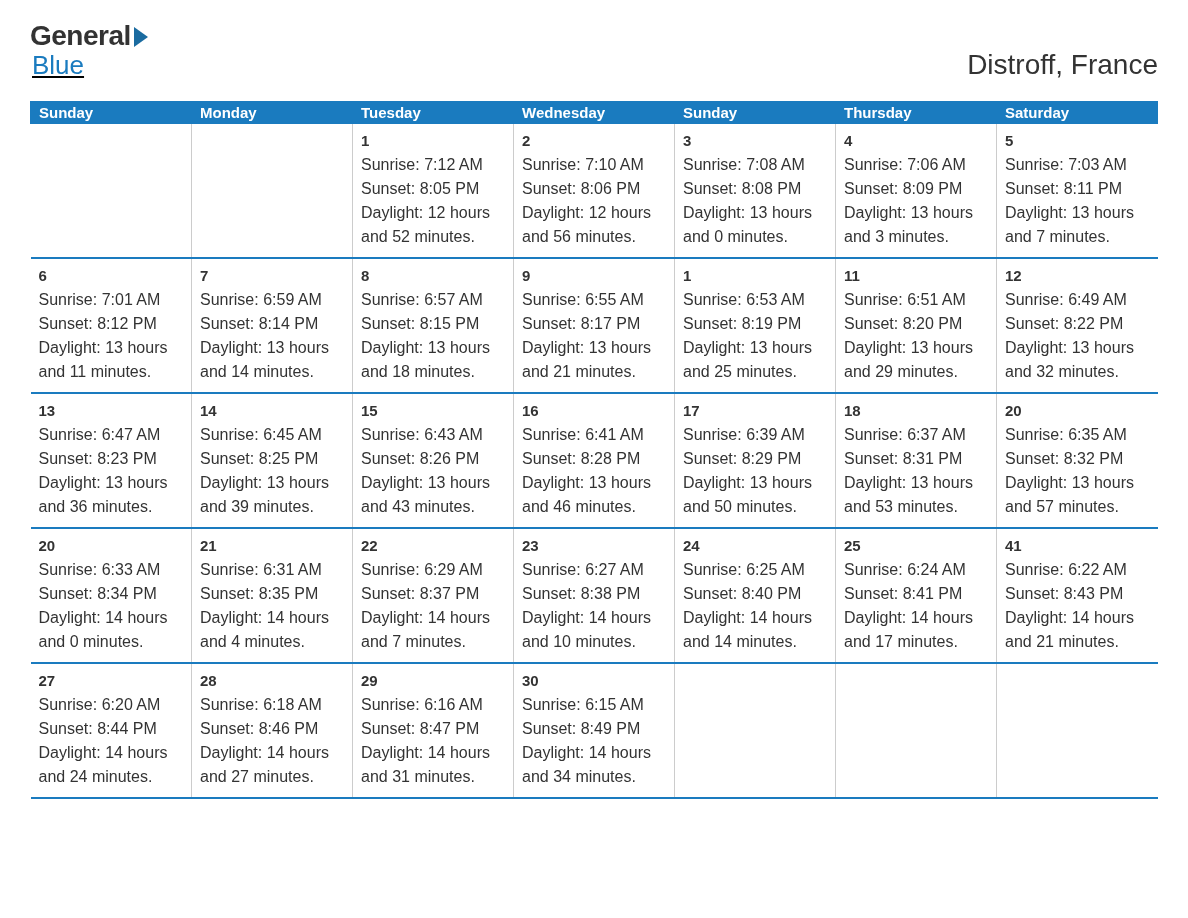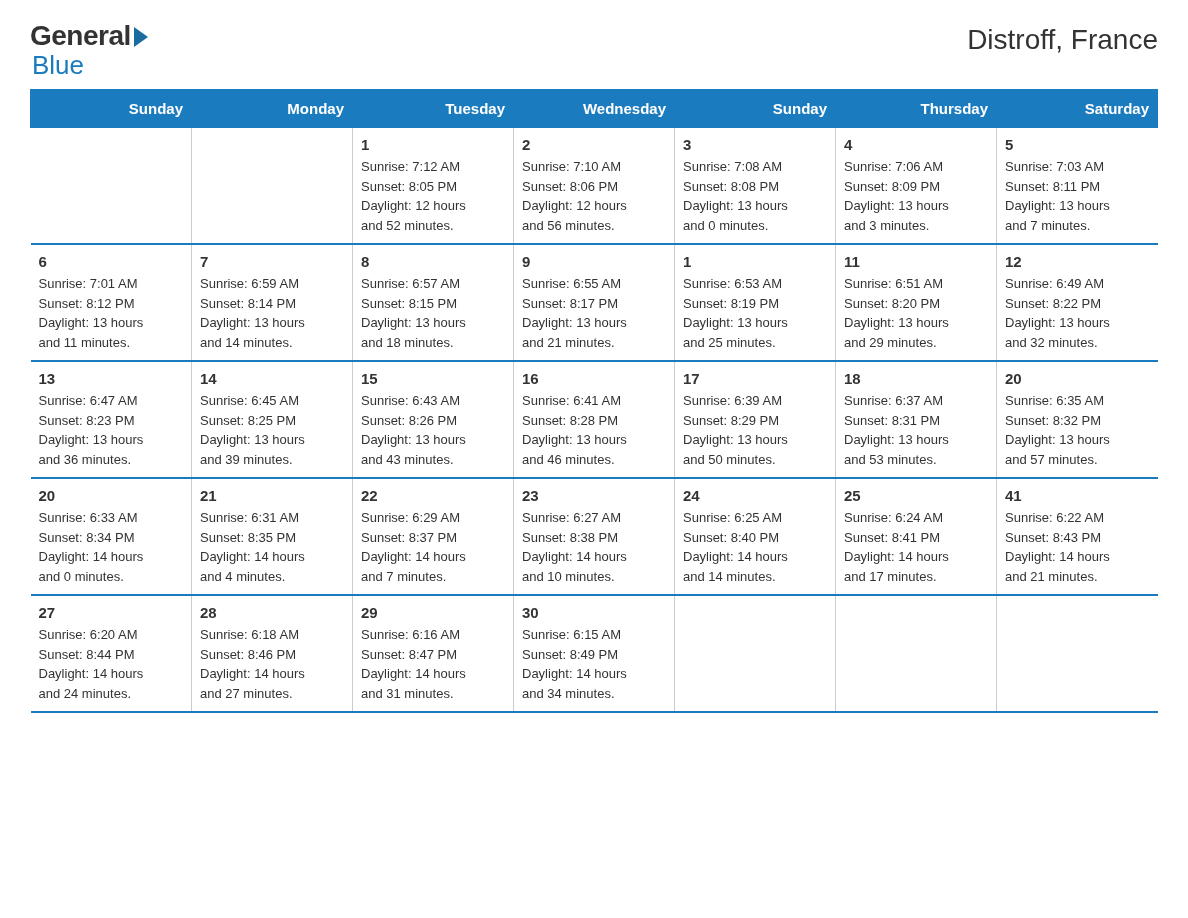--- a/index.html
+++ b/index.html
@@ -6,22 +6,22 @@
     body {
       font-family: Arial, sans-serif;
       background: #fff;
       padding: 20px 30px;
       width: 1188px;
       min-height: 918px;
     }
     .header {
       display: flex;
       justify-content: space-between;
-      align-items: flex-start;
-      margin-bottom: 8px;
+      align-items: flex-end;
+      margin-bottom: 20px;
     }
     .logo {
       display: flex;
       flex-direction: column;
       align-items: flex-start;
     }
     .logo-top {
       display: flex;
       align-items: center;
     }
@@ -60,22 +60,22 @@
       border-collapse: collapse;
       table-layout: fixed;
     }
     thead tr {
       background-color: #1a7bbf;
     }
     thead th {
       color: #fff;
       font-size: 15px;
       font-weight: 600;
-      padding: 10px 8px;
-      text-align: right;
+      padding: 2px 8px;
+      text-align: left;
       border: 1px solid #1a7bbf;
     }
     tbody tr {
       border-bottom: 2px solid #1a7bbf;
     }
     tbody td {
       vertical-align: top;
       padding: 8px 8px;
       font-size: 13px;
       color: #333;
@@ -86,38 +86,38 @@
       border-right: none;
     }
     .day-number {
       font-size: 15px;
       font-weight: bold;
       color: #333;
       display: block;
       margin-bottom: 4px;
     }
     .day-info {
-      font-size: 13px;
+      font-size: 16px;
       color: #333;
       line-height: 1.5;
     }
     .empty-cell {
       background: #fff;
     }
   </style>
 </head>
 <body>
 
 <div class="header">
   <div class="logo">
     <div class="logo-top">
       <span class="logo-general">General</span>
       <div class="logo-arrow"></div>
     </div>
-    <div style="display:flex; align-items:center; margin-top:-2px;">
+    <div style="display:flex; align-items:center; margin-top:-2px;text-decoration:underline;">
       <span style="color:#1a7bbf; font-size:26px; margin-left:2px;">Blue</span>
     </div>
   </div>
   <div class="title-block">
     <h2>Distroff, France</h2>
   </div>
 </div>
 
 <table>
   <thead>

